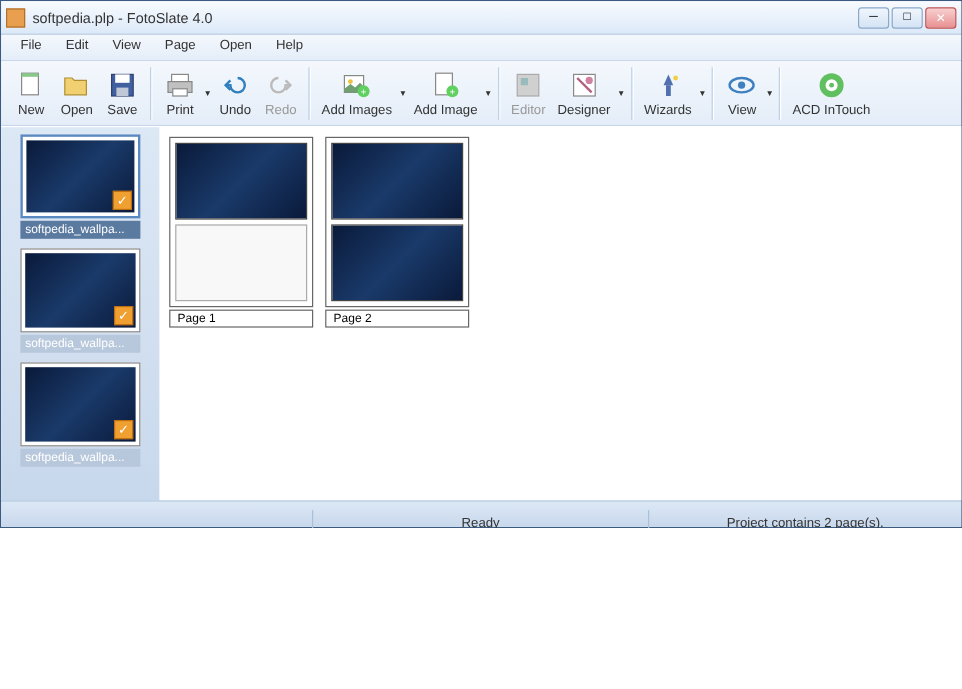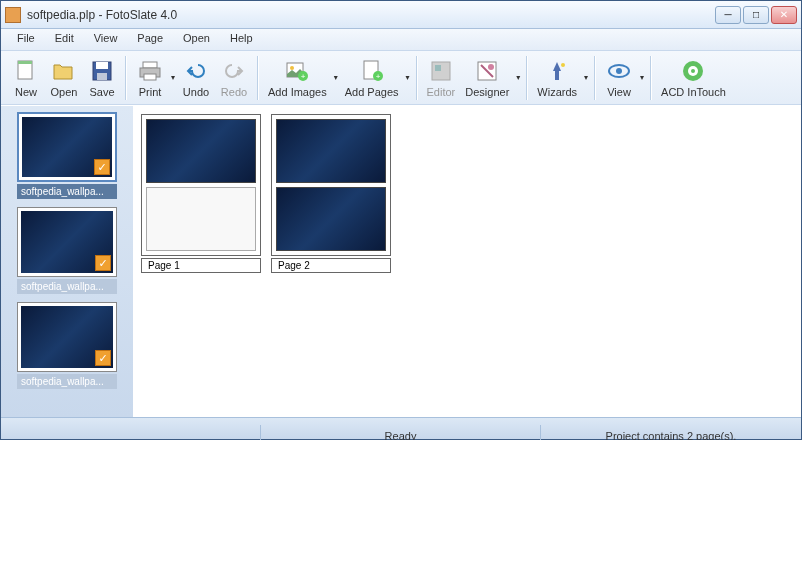--- a/index.html
+++ b/index.html
@@ -133,21 +133,21 @@
     </div>
     <div class="tool-drop">▾</div>
     <div class="tool-btn">
       <span class="tool-ico">
           <svg width="24" height="24">
             <rect x="4" y="2" width="14" height="18" fill="#fff" stroke="#888"></rect>
             <circle cx="18" cy="17" r="5" fill="#60d060"></circle>
             <text x="18" y="20" font-size="8" text-anchor="middle" fill="#fff">+</text>
           </svg>
         </span>
-      <span class="tool-lbl">Add Pages</span>
+      <span class="tool-lbl">Add Image</span>
     </div>
     <div class="tool-drop">▾</div>
     <div class="tool-sep"></div>
     <div class="tool-btn">
       <span class="tool-ico">
           <svg width="24" height="24">
             <rect x="3" y="3" width="18" height="18" fill="#d0d0d0" stroke="#aaa"></rect>
             <rect x="6" y="6" width="6" height="6" fill="#9bb"></rect>
           </svg>
         </span>

